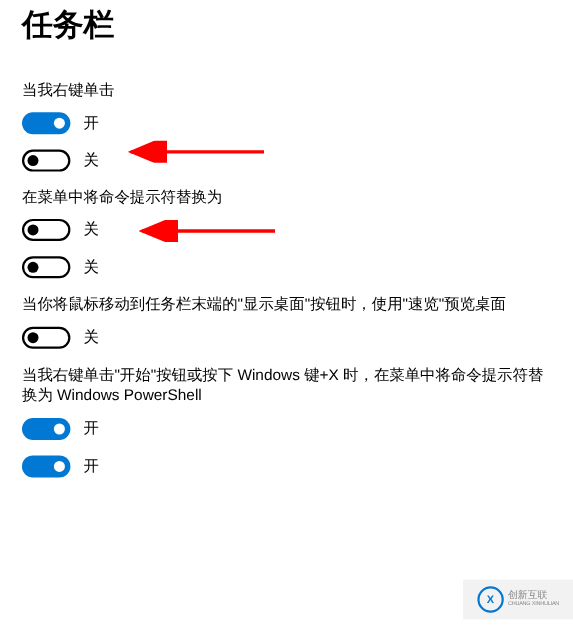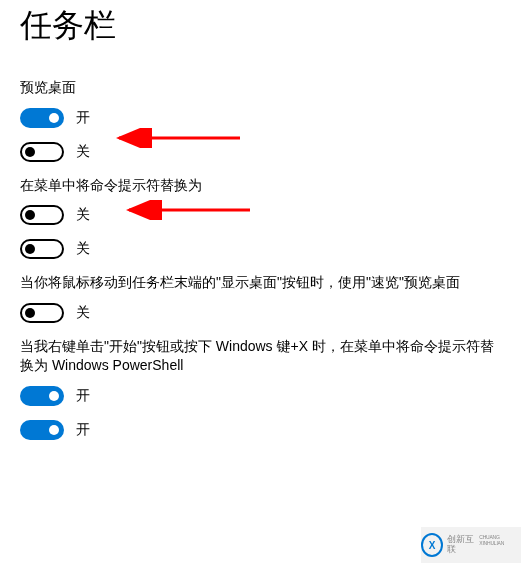--- a/index.html
+++ b/index.html
@@ -6,22 +6,22 @@
     body {
       font-family: "Microsoft YaHei", "Segoe UI", sans-serif;
       background: #ffffff;
       width: 521px;
       height: 569px;
       padding: 0 20px;
       color: #000;
       position: relative;
     }
     .page-title {
-      font-size: 32px;
-      font-weight: 400;
+      font-size: 28px;
+      font-weight: 700;
       padding-top: 4px;
       padding-bottom: 30px;
     }
     .setting-group {
       margin-bottom: 8px;
     }
     .setting-label {
       font-size: 14px;
       color: #000;
       margin-bottom: 10px;
@@ -93,32 +93,32 @@
       display: flex;
       align-items: center;
       justify-content: center;
       color: #0078d4;
       font-size: 10px;
       font-weight: bold;
       position: relative;
     }
     .watermark-text {
       display: flex;
-      flex-direction: row;
+      flex-direction: column;
       line-height: 1.1;
     }
   </style>
 </head>
 <body>
 
 <h1 class="page-title">任务栏</h1>
 
 <div id="settings-container">
     <div class="setting-group">
-      <div class="setting-label">预览桌面</div>
+      <div class="setting-label">当我右键单击</div>
       <div class="toggle-row">
         <div class="toggle on">
           <div class="toggle-knob"></div>
         </div>
         <span class="toggle-state">开</span>
       </div>
     </div>
     <div class="setting-group">
       <div class="toggle-row">
         <div class="toggle off">

